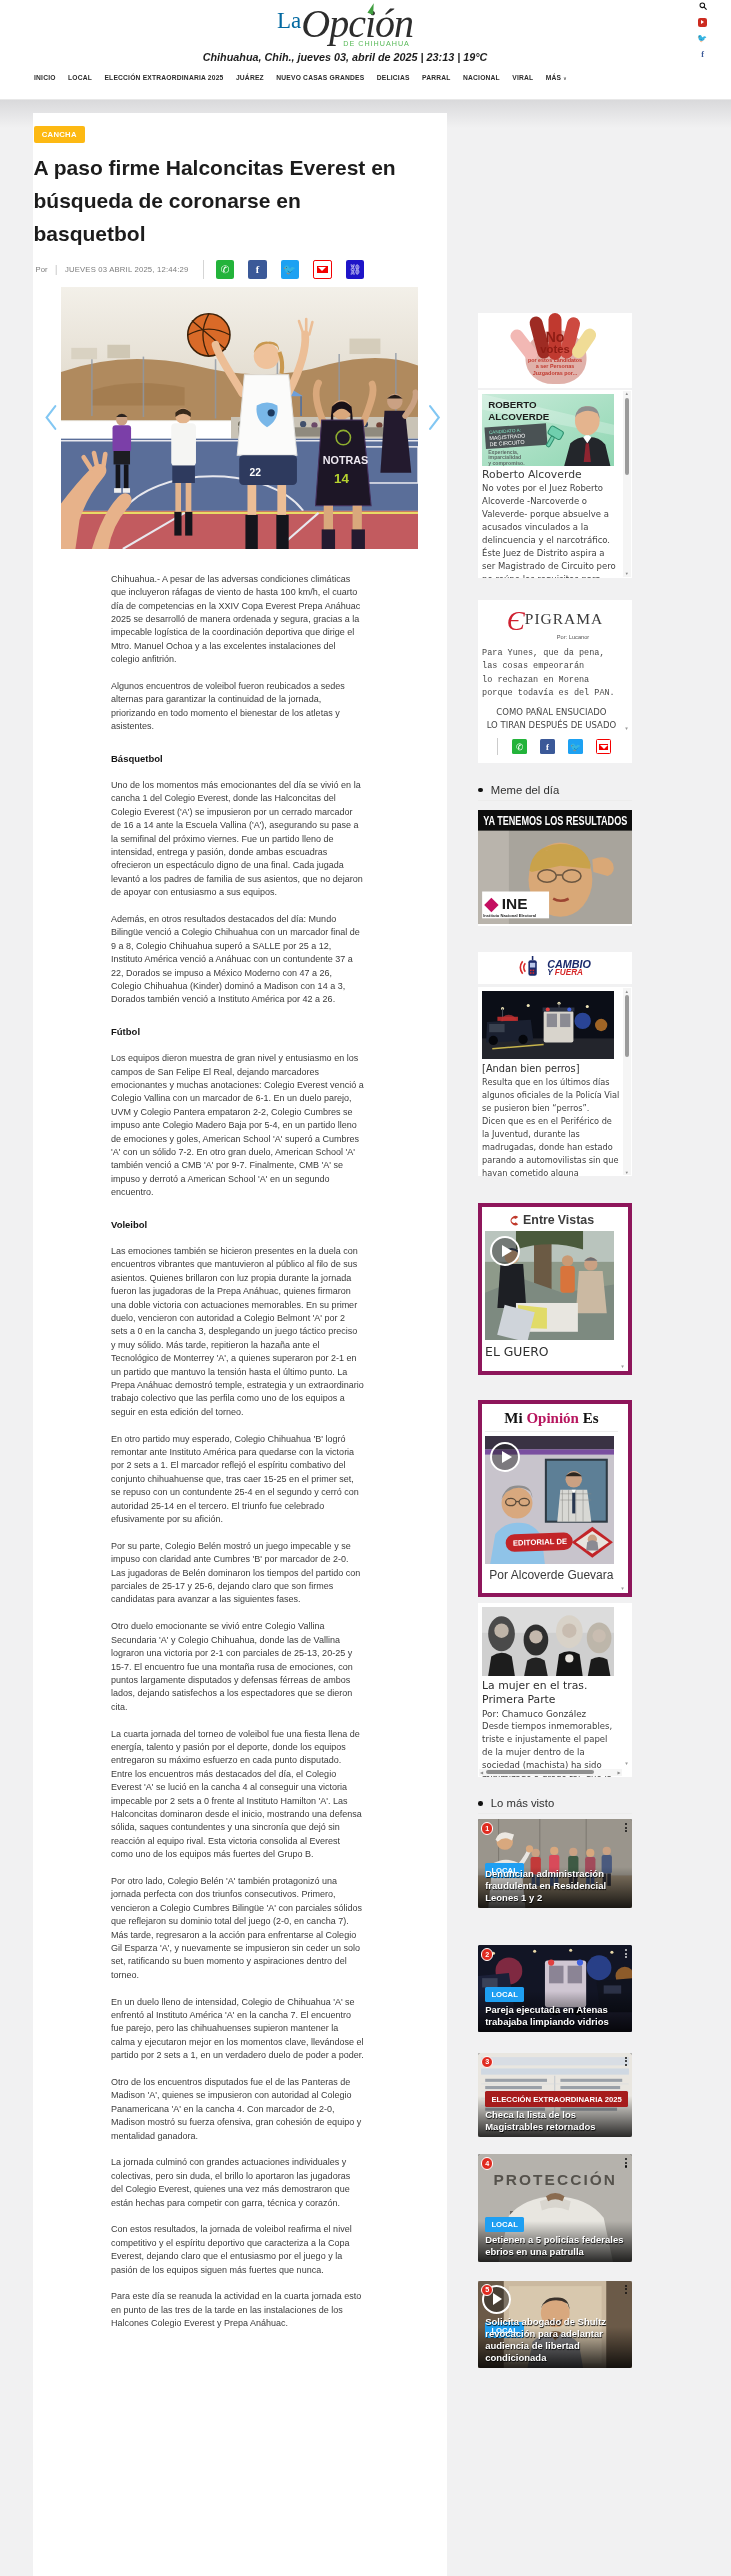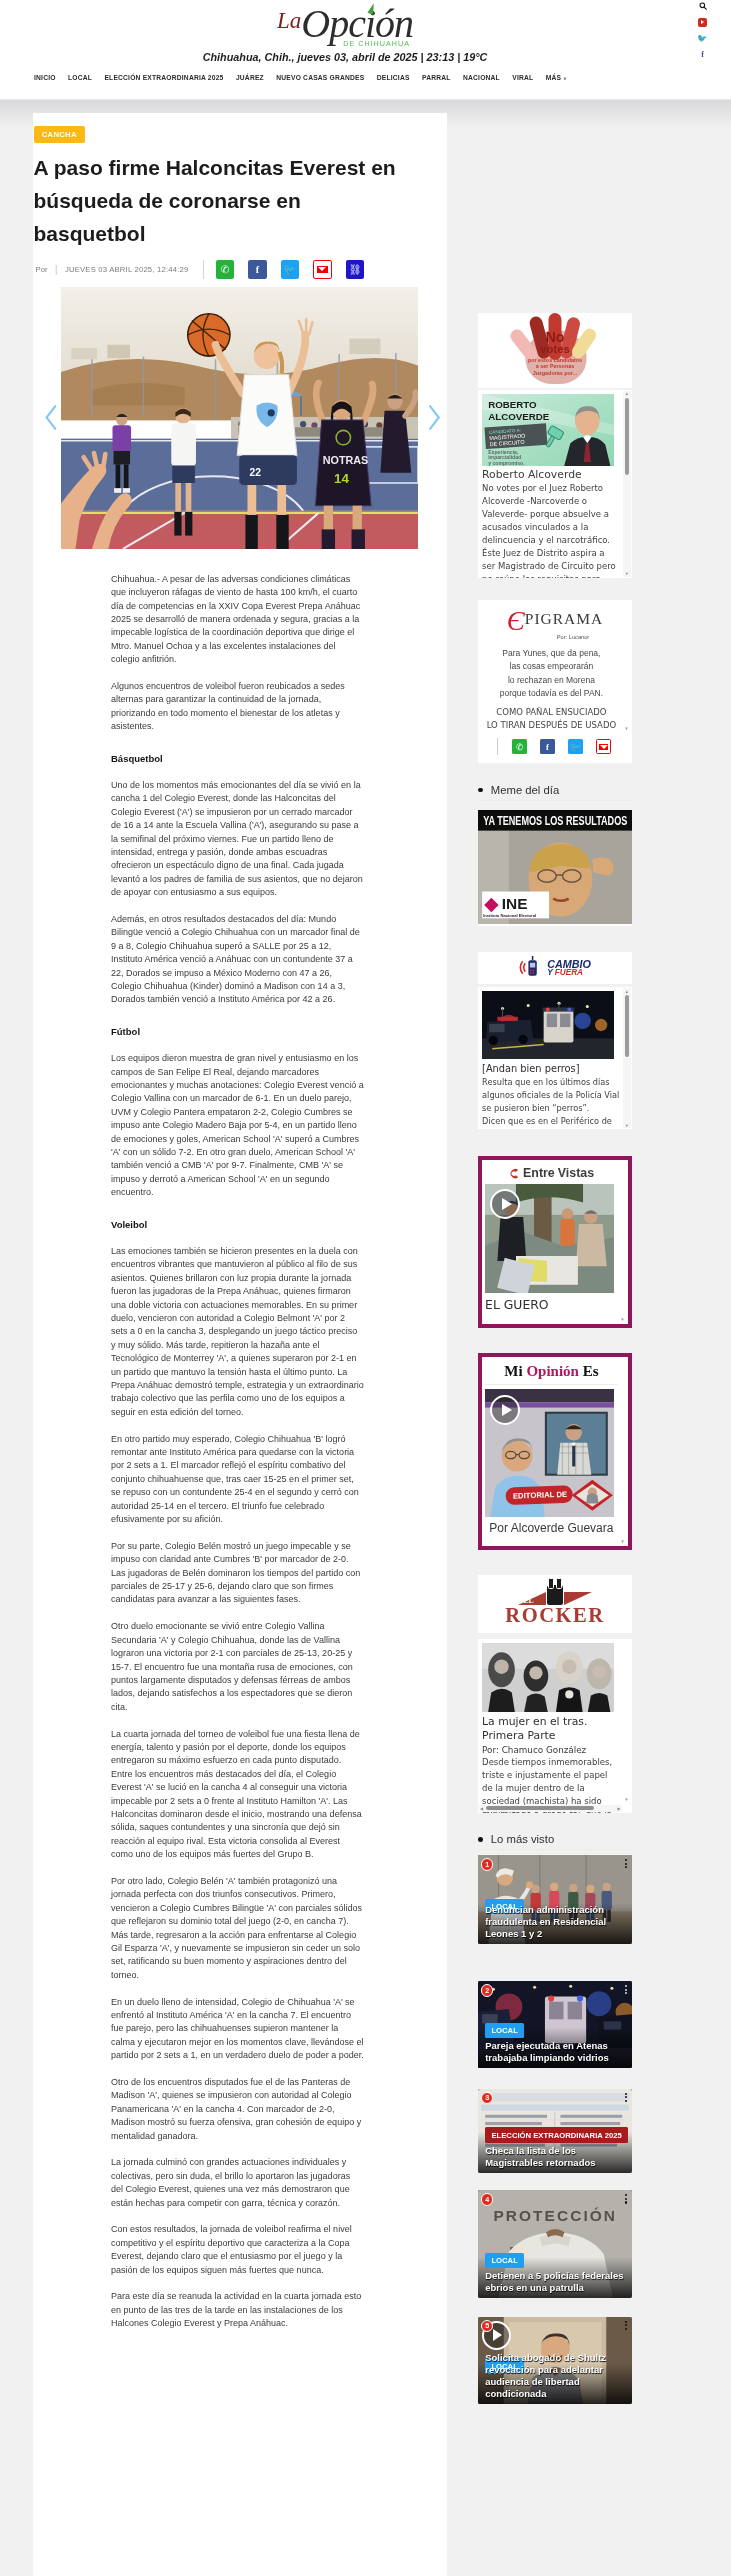--- a/index.html
+++ b/index.html
@@ -2,21 +2,21 @@
 <html style="font-size:8.2px"><head>
 <meta charset="utf-8">
 <style>
   * { margin:0; padding:0; box-sizing:border-box; }
   html,body { width:731px; background:#f1f1f2; font-family:"Liberation Sans", sans-serif; }
 
   
   .site-header { background:#fff; height:100px; position:relative; border-bottom:0.5px solid #e8e8e8; }
   .logo-wrap { text-align:center; padding-top:4.1px; width:690px; }
   .wordmark { display:inline-block; position:relative; line-height:1; }
-  .wm-la { font-family:"Liberation Serif", serif; font-style:italic; font-size:23px; color:#7f1d1d; vertical-align:9.3px; }
+  .wm-la { font-family:"Liberation Serif", serif; font-size:23px; color:#0369a1; vertical-align:9.3px; }
   .wm-opcion { font-family:"Liberation Serif", serif; font-style:italic; font-weight:normal; font-size:40px; color:#2d2d2d; letter-spacing:-1px; }
   .wm-accent { position:absolute; top:-1px; right:38px; width:0; height:0; border-left:3.6px solid transparent; border-right:3.6px solid transparent; border-bottom:11.3px solid #3f9e3f; transform:rotate(18deg); }
   .wm-tagline { font-size:7.2px; color:#57b957; letter-spacing:1px; text-align:right; margin-top:-4.1px; padding-right:3.1px; }
   .dateline { text-align:center; width:690px; font-size:10.8px; font-style:italic; font-weight:bold; color:#1d1d1d; margin-top:3.1px; }
   .header-icons { position:absolute; top:2.1px; right:24px; display:flex; flex-direction:column; gap:7.2px; align-items:center; }
   .hicon { width:8.8px; height:8.8px; display:flex; align-items:center; justify-content:center; cursor:pointer; }
   .hicon.yt { background:#cc2b20; border-radius:2.1px; }
   .hicon.yt i { width:0;height:0;border-top:2.1px solid transparent;border-bottom:2.1px solid transparent;border-left:3.6px solid #fff; }
   .tw-glyph { color:#1da1f2; font-size:8.2px; }
   .fb-glyph { color:#3b5998; font-size:8.2px; font-weight:bold; font-family:"Liberation Serif",serif; }
@@ -83,42 +83,42 @@
   .alc-heading { font-family:"DejaVu Sans", sans-serif; font-size:10.8px; color:#3c3c3c; margin:2.6px 0 1px; }
   .alc-text { font-family:"DejaVu Sans", sans-serif; font-size:8.5px; line-height:13px; color:#3f3f3f; }
 
   
   .w-epigrama { margin-top:22px; height:163px; padding-top:2.1px; }
   .epi-logo { text-align:center; padding:4.1px 0 1px; cursor:pointer; }
   .epi-e { font-family:"Liberation Serif", serif; font-size:27px; color:#cf2030; font-style:italic; vertical-align:-6.2px; }
   .epi-name { font-family:"Liberation Serif", serif; font-size:15.5px; color:#3a3a3a; letter-spacing:1px; }
   .epi-by { font-size:5.7px; color:#555; text-align:center; margin:-3.1px 0 0 36px; }
   .epi-versebox { position:relative; margin-top:4.1px; padding:2.1px 11.3px 2.1px 4.1px; height:88px; overflow:hidden; }
-  .epi-verse { font-family:Liberation Sans, sans-serif; font-size:8.5px; line-height:13.4px; color:#474747; text-align:center; white-space:pre-line; }
+  .epi-verse { font-family:Liberation Mono, monospace; font-size:8.5px; line-height:13.4px; color:#474747; text-align:left; white-space:pre-line; }
   .epi-verse2 { font-family:"DejaVu Sans", sans-serif; font-size:8.5px; line-height:13.4px; color:#474747; text-align:center; white-space:pre-line; margin-top:5.2px; }
   .epi-share { display:flex; gap:12.4px; margin:5.2px 0 0 18.5px; border-left:0.5px solid #ccc; padding-left:14.4px; height:17.5px; align-items:center; }
   .mini-share { width:15.5px; height:15.5px; border-radius:1.5px; color:#fff; font-size:8.8px; display:flex; align-items:center; justify-content:center; cursor:pointer; }
 
   
   .section-header { margin-top:21.6px; padding-bottom:4.1px; border-bottom:1px solid #ececec; display:flex; align-items:center; gap:8.2px; }
   .section-header .dot { width:4.6px; height:4.6px; border-radius:50%; background:#111; }
   .section-header .txt { font-size:11.3px; color:#2f2f2f; }
 
   
   .w-meme { margin-top:8.8px; height:116px; cursor:pointer; }
   .w-meme svg { display:block; width:154px; height:114px; }
 
   
   .w-cambio { margin-top:26px; height:32px; display:flex; align-items:center; justify-content:center; gap:5.2px; cursor:pointer; }
   .cf-text .l1 { color:#1b2a6b; font-style:italic; font-weight:bold; font-size:10.8px; line-height:10.3px; }
   .cf-text .l2 { font-style:italic; font-weight:bold; font-size:8.2px; line-height:8.2px; }
   .cf-text .l2 .y { color:#1b2a6b; } .cf-text .l2 .fuera { color:#d62828; }
 
   
-  .w-andan { margin-top:3.1px; height:142px; }
+  .w-andan { margin-top:3.1px; height:189px; }
   .andan-img { width:132px; height:68px; display:block; cursor:pointer; }
   .andan-h { font-family:"DejaVu Sans", sans-serif; font-size:9.8px; color:#2e2e2e; margin:4.1px 0 2.1px; }
   .andan-t { font-family:"DejaVu Sans", sans-serif; font-size:8.2px; line-height:13px; color:#3f3f3f; white-space:pre-line; }
 
   
   .w-video { border:4.6px solid #8e165b; background:#fff; }
   .w-entrevistas { margin-top:27px; height:172px; }
   .w-miopinion { margin-top:25px; height:197px; }
   .video-inner { position:relative; padding:3.1px 10.3px 3.1px 3.1px; height:100%; }
   .ev-logo { display:flex; align-items:center; justify-content:center; gap:3.1px; height:20.6px; cursor:pointer; }
@@ -667,29 +667,20 @@
           </svg>
           <div class="play-ovl">
               <i></i>
             </div>
         </div>
         <div class="mo-cap">Por Alcoverde Guevara</div>
         <span class="corner-dn">▼</span>
       </div>
     </div>
 
-    <div class="widget w-rockerlogo">
-      <div class="rk-top">
-        <span class="rk-wing l"></span>
-          <span class="rk-el">EL</span>
-        <span class="rk-hand"></span>
-        <span class="rk-wing r"></span>
-      </div>
-      <div class="rk-name">ROCKER</div>
-    </div>
 
     <div class="widget w-rock scrollbox">
       <svg class="rock-img" viewBox="0 0 257 134" preserveAspectRatio="none">
         <rect width="257" height="134" fill="#cfcfcf"></rect>
         <rect x="0" y="0" width="257" height="50" fill="#dcdcdc"></rect>
         <g>
           <ellipse cx="38" cy="52" rx="26" ry="34" fill="#4a4a4a"></ellipse>
             <circle cx="38" cy="46" r="14" fill="#bfb4a8"></circle>
             <path d="M12 134 L18 96 Q38 82 58 96 L64 134 Z" fill="#1d1d1d"></path>
           <ellipse cx="105" cy="64" rx="24" ry="30" fill="#2e2e2e"></ellipse>

